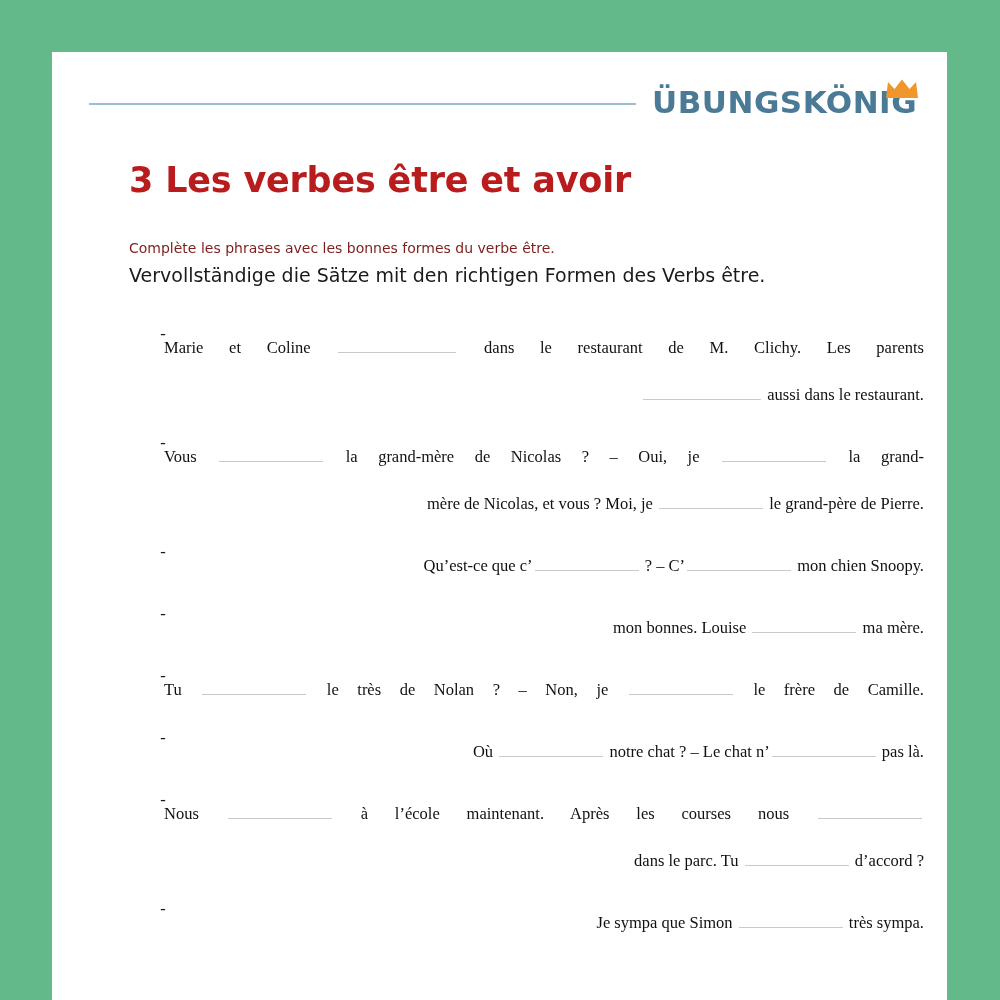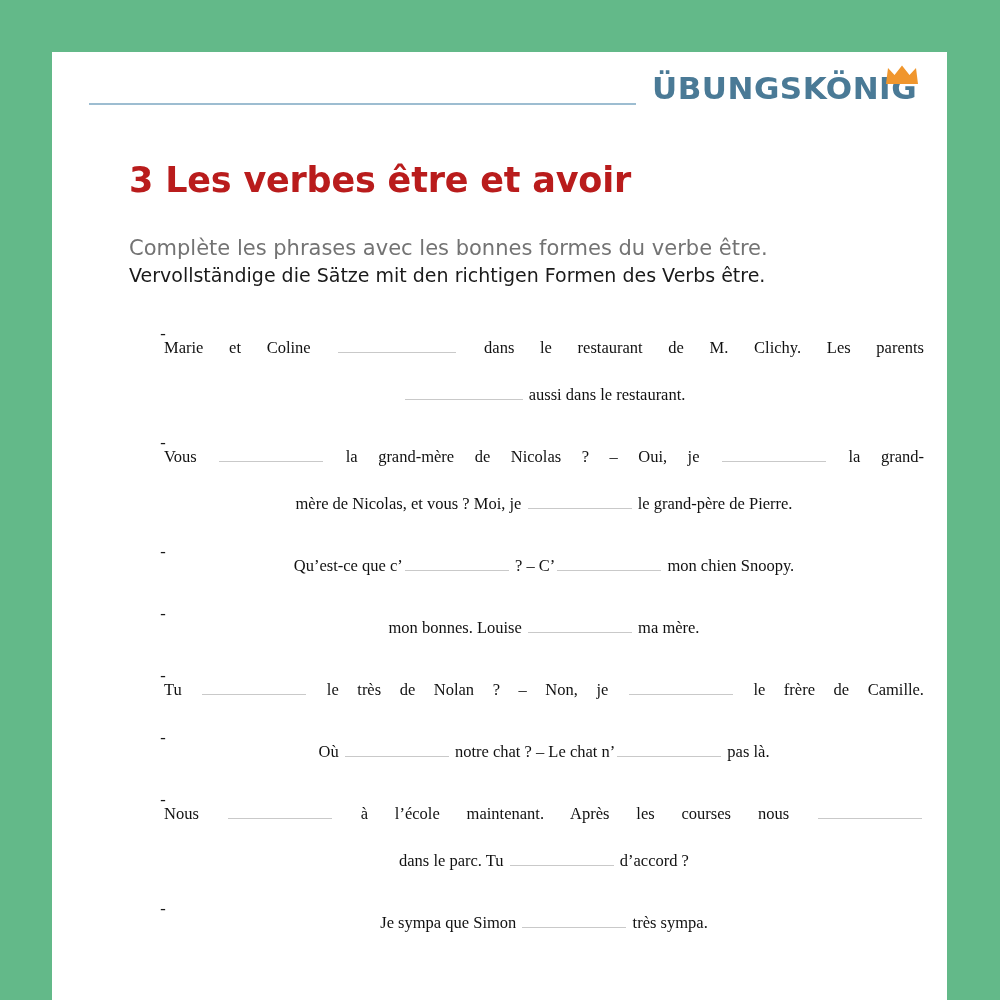--- a/index.html
+++ b/index.html
@@ -33,21 +33,21 @@
     position: absolute;
     left: 37px;
     top: 51px;
     width: 547px;
     height: 2px;
     background: #9dbdd1;
   }
   .logo {
     position: absolute;
     left: 600px;
-    top: 12px;
+    top: 26px;
     width: 278px;
     height: 52px;
   }
   .logo-word {
     position: absolute;
     left: 0;
     top: 6px;
     font-family: "DejaVu Sans", sans-serif;
     font-weight: bold;
     font-size: 31px;
@@ -72,22 +72,22 @@
     letter-spacing: -0.2px;
     white-space: nowrap;
   }
   .instructions {
     position: absolute;
     left: 77px;
     top: 182px;
     width: 790px;
   }
   .instr-fr {
-    font-size: 21px;
-    color: #737373;
+    font-size: 14px;
+    color: #7f1d1d;
     line-height: 28px;
     white-space: nowrap;
   }
   .instr-de {
     font-size: 19px;
     color: #1a1a1a;
     line-height: 27px;
     white-space: nowrap;
   }
   .exercises {
@@ -113,21 +113,21 @@
     color: #1a1a1a;
     line-height: 47px;
     color: #111;
     font-family: Liberation Serif, serif;
   }
   .line.justify {
     text-align: justify;
     text-align-last: justify;
   }
   .line.plain {
-    text-align: center;
+    text-align: right;
   }
   .blank {
     display: inline-block;
     border-bottom: 1.5px solid #c9c9c9;
     vertical-align: baseline;
     height: 14px;
     margin: 0 2px;
   }
   .b-md { width: 104px; }
   .b-lg { width: 118px; }

